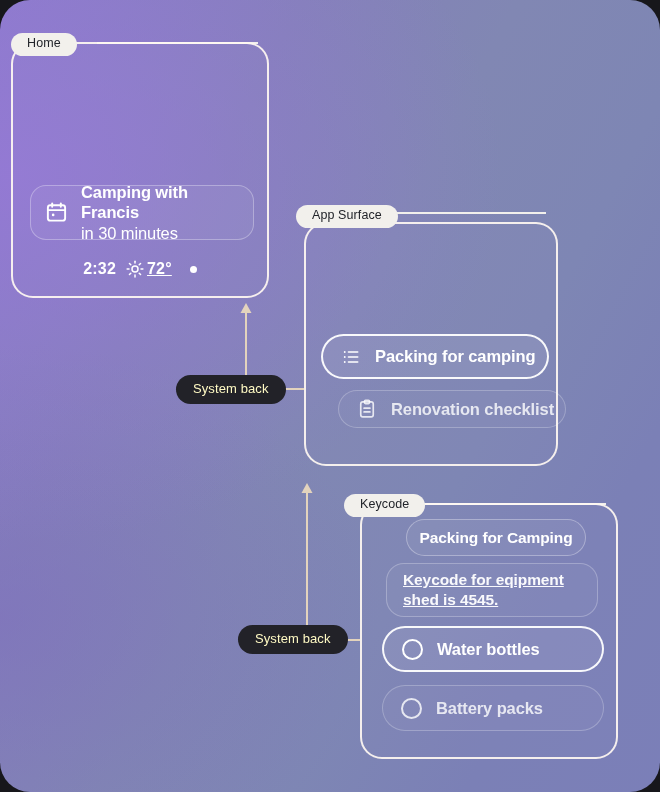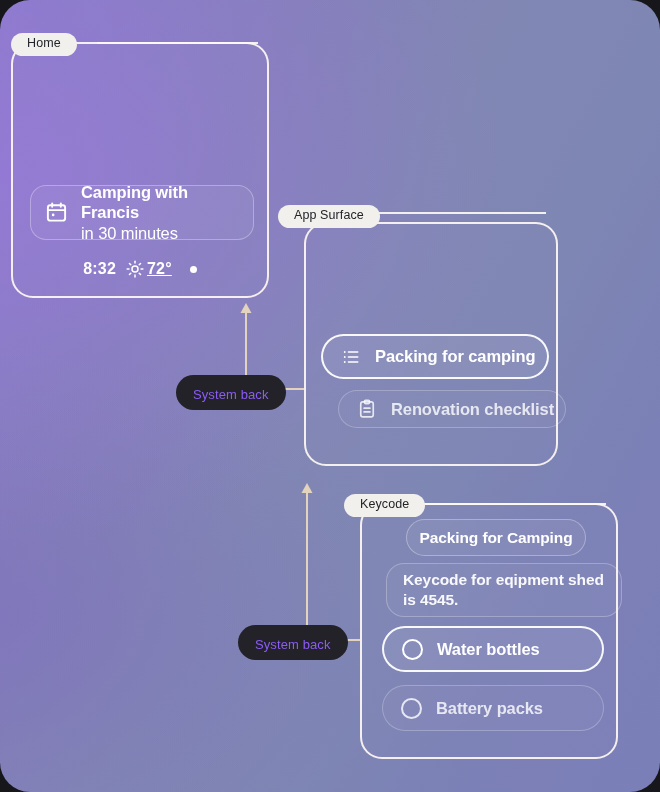--- a/index.html
+++ b/index.html
@@ -123,21 +123,21 @@
     margin-left: 8px;
   }
 
   
   #app-frame {
     left: 304px;
     top: 222px;
     width: 254px;
     height: 244px;
   }
-  #app-label { left: 278px; top: 205px; }
+  #app-label { left: 296px; top: 205px; }
 
   .list-row {
     position: absolute;
     box-sizing: border-box;
     display: flex;
     align-items: center;
     gap: 14px;
     padding: 0 18px;
     border-radius: 999px;
     color: #ffffff;
@@ -198,30 +198,31 @@
     background: rgba(255,255,255,0.05);
     border-radius: 999px;
     font-size: 15.5px;
     font-weight: 700;
     letter-spacing: -0.1px;
   }
 
   #detail-note {
     left: 24px;
     top: 58px;
-    width: 236px;
+    width: 212px;
     height: 54px;
     border: 1.5px solid rgba(255,255,255,0.26);
     background: rgba(255,255,255,0.035);
     padding: 6px 16px;
     font-size: 15.5px;
     font-weight: 600;
     line-height: 1.28;
     letter-spacing: -0.1px;
     color: rgba(255,255,255,0.95);
+    text-decoration: underline;
   }
 
   .check-item {
     position: absolute;
     box-sizing: border-box;
     border-radius: 999px;
     display: flex;
     align-items: center;
     gap: 14px;
     padding: 0 18px;
@@ -254,25 +255,25 @@
     height: 17px;
     border-radius: 50%;
     border: 2px solid currentColor;
     flex: 0 0 auto;
   }
 
   
   .back-pill {
     position: absolute;
     background: #222228;
-    color: #8b5cf6;
+    color: #fef9c3;
     font-size: 13px;
     font-weight: 400;
     letter-spacing: 0.1px;
-    padding: 13px 17px 8px 17px;
+    padding: 7px 17px 8px 17px;
     border-radius: 999px;
     white-space: nowrap;
     line-height: 1.1;
     z-index: 7;
   }
   #back-1 { left: 176px; top: 375px; }
   #back-2 { left: 238px; top: 625px; }
 
   .icon-svg { display: block; flex: 0 0 auto; }
 </style>
@@ -306,21 +307,21 @@
         <line x1="16.5" y1="2.5" x2="16.5" y2="6"></line>
         <circle cx="8.5" cy="14.5" r="1.4" fill="#ffffff" stroke="none"></circle>
       </svg>
       <div class="event-text">
         <div class="event-title">Camping with Francis</div>
         <div class="event-sub">in 30 minutes</div>
       </div>
     </div>
 
     <div class="status-row">
-      <span>8:32</span>
+      <span>2:32</span>
       <span class="status-weather">
         <svg class="icon-svg" width="18" height="18" viewBox="0 0 24 24" fill="none" stroke="#ffffff" stroke-width="2" stroke-linecap="round">
           <circle cx="12" cy="12" r="4"></circle>
           <line x1="12" y1="1.5" x2="12" y2="4"></line>
           <line x1="12" y1="20" x2="12" y2="22.5"></line>
           <line x1="1.5" y1="12" x2="4" y2="12"></line>
           <line x1="20" y1="12" x2="22.5" y2="12"></line>
           <line x1="4.6" y1="4.6" x2="6.4" y2="6.4"></line>
           <line x1="17.6" y1="17.6" x2="19.4" y2="19.4"></line>
           <line x1="4.6" y1="19.4" x2="6.4" y2="17.6"></line>

